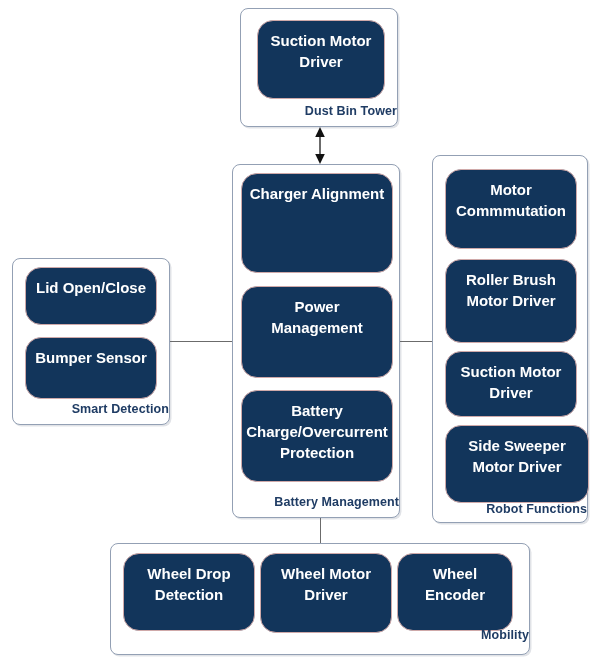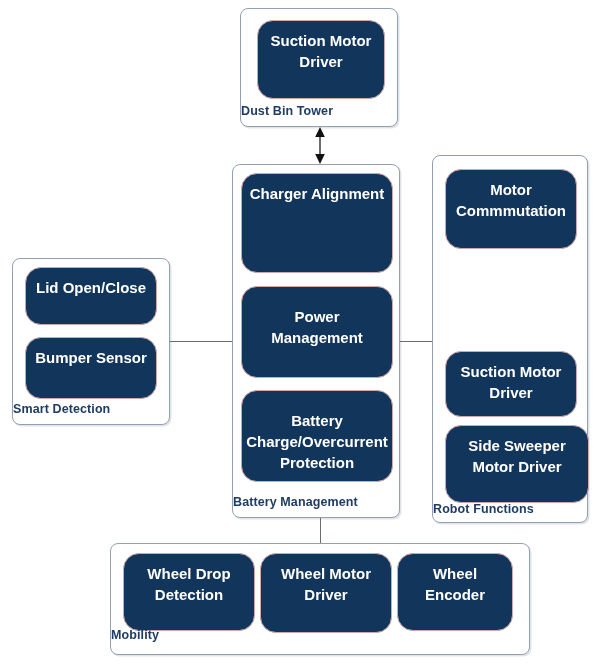--- a/index.html
+++ b/index.html
@@ -9,37 +9,37 @@
   }
   
   .group{
     position:absolute;background:#ffffff;
     border:1px solid var(--group-border,#93a0b4);
     border-radius:8px;
     box-shadow:1.5px 1.5px 0 rgba(90,100,120,.18);
     box-sizing:border-box;
   }
   .glabel{
-    position:absolute;left:0;right:0;text-align:left;
+    position:absolute;left:0;right:0;text-align:right;
     color:var(--group-label-text,#1f3c64);
     font-size:12.5px;font-weight:600;letter-spacing:.1px;
   }
   
   .node{
     position:absolute;background:var(--node-fill,#12355b);
     border:1px solid var(--node-border,#cfa9a9);
     border-radius:16px;box-sizing:border-box;
     display:flex;justify-content:center;align-items:flex-start;
     padding:9px 4px 4px 4px;text-align:center;
   }
   .node span{
     color:var(--node-text,#ffffff);font-size:15px;font-weight:700;
     line-height:21px;overflow-wrap:break-word;max-width:100%;
   }
-  .node.pad span{padding:0 9px;margin-top:10px;}
+  .node.pad span{padding:0 9px;}
   
   .conn{position:absolute;background:var(--connector-line,#6b6b6b);}
   .conn.h{height:1px;}
   .conn.v{width:1px;}
   .arrow{position:absolute;}
 </style>
 </head>
 <body>
 
 <div class="canvas">
@@ -80,20 +80,23 @@
     <div class="node" style="left:12px;top:78px;width:132px;height:62px">
       <span>Bumper Sensor</span>
     </div>
     <div class="glabel" style="bottom:8px">Smart Detection</div>
   </section>
 
   <section class="group" style="left:432px;top:155px;width:156px;height:368px">
     <div class="node" style="left:12px;top:13px;width:132px;height:80px">
       <span>Motor Commmutation</span>
     </div>
+    <div class="node" style="left:12px;top:103px;width:132px;height:84px">
+      <span>Roller Brush Motor Driver</span>
+    </div>
     <div class="node" style="left:12px;top:195px;width:132px;height:66px">
       <span>Suction Motor Driver</span>
     </div>
     <div class="node" style="left:12px;top:269px;width:144px;height:78px">
       <span>Side Sweeper Motor Driver</span>
     </div>
     <div class="glabel" style="bottom:6px">Robot Functions</div>
   </section>
 
   <section class="group" style="left:110px;top:543px;width:420px;height:112px">

